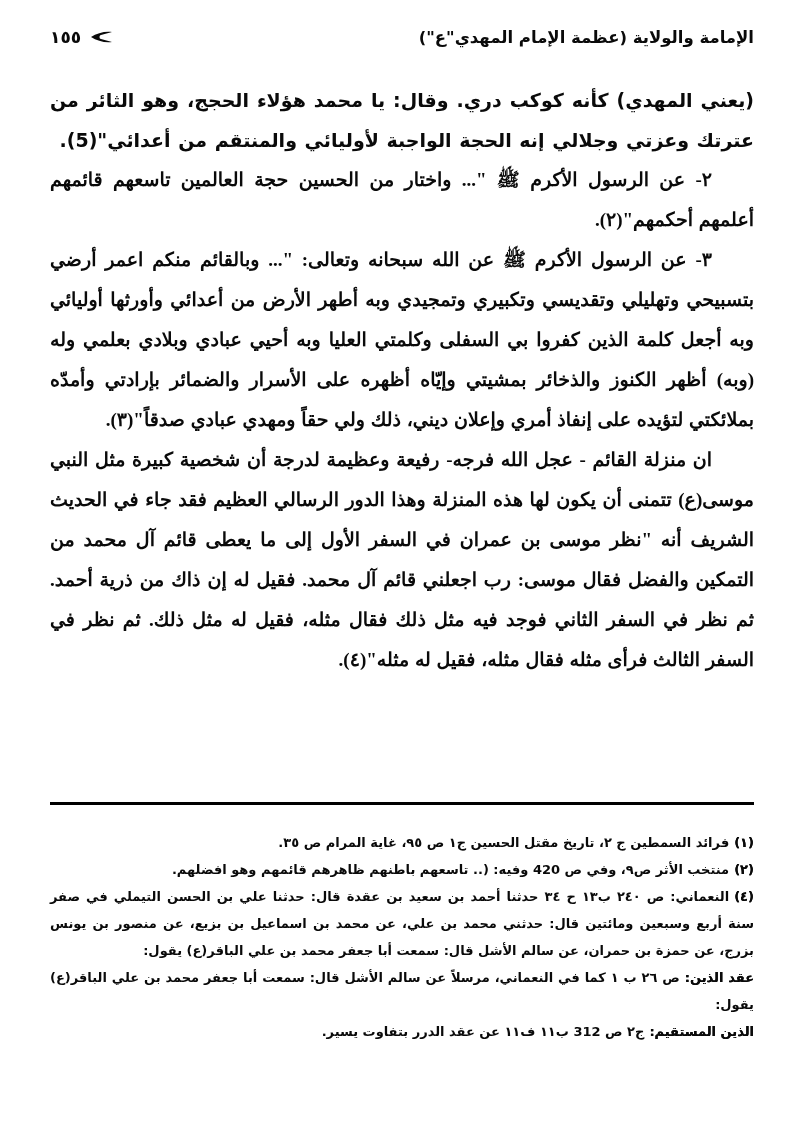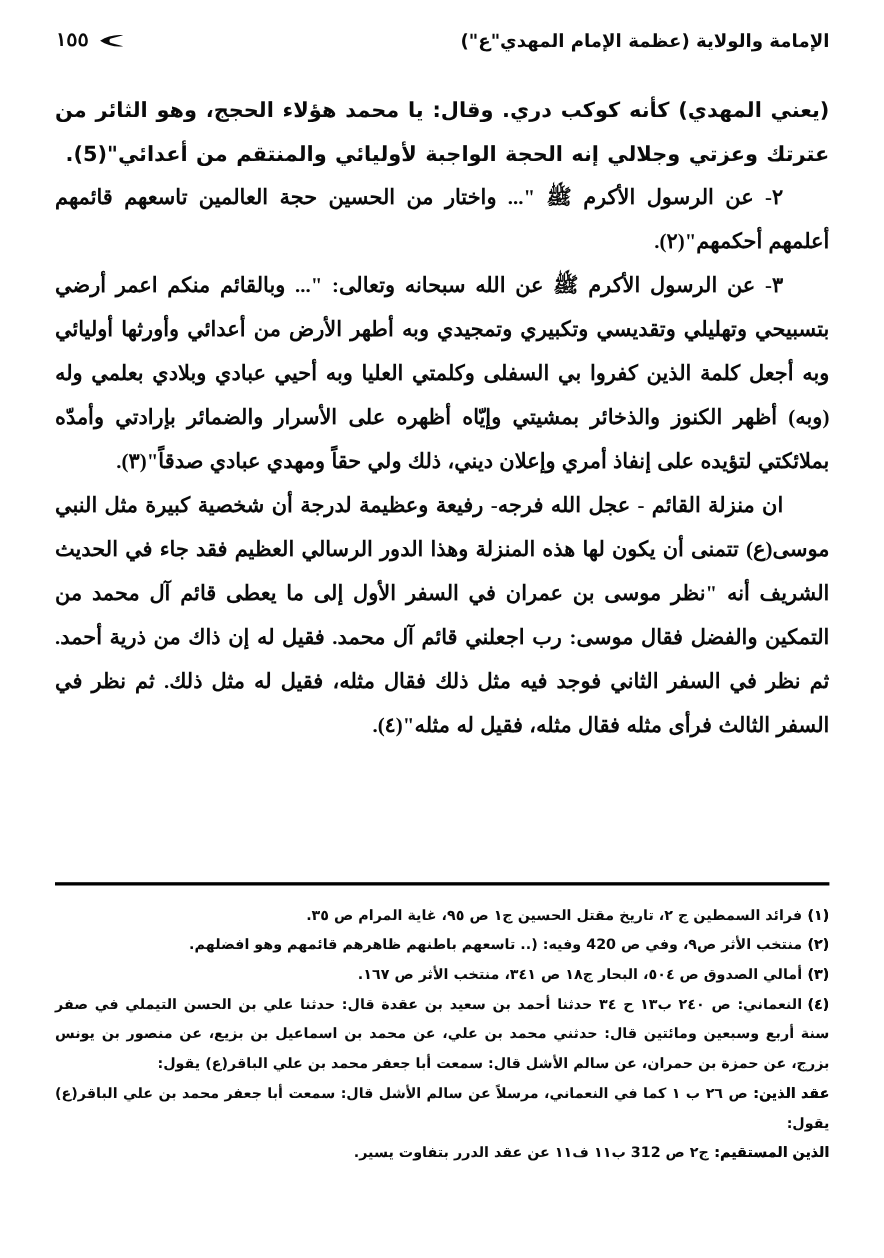--- a/index.html
+++ b/index.html
@@ -37,21 +37,20 @@
     display: flex;
     align-items: center;
     gap: 8px;
   }
   .ornament svg {
     display: block;
   }
   .page-number {
     font-size: 17px;
     font-weight: bold;
-    font-family: Liberation Mono, monospace;
   }
   
   .content {
     margin-top: 28px;
     height: 714px;
     overflow: hidden;
   }
   .par {
     margin: 0;
     font-size: 19px;
@@ -66,21 +65,21 @@
     font-family: Liberation Serif, serif;
   }
   
   .fn-sep {
     border: none;
     border-top: 3px solid #000;
     margin: 8px 0 0 0;
     width: 100%;
   }
   .footnotes {
-    margin-top: 14px;
+    margin-top: 24px;
     font-size: 13px;
     font-weight: bold;
     line-height: 27px;
   }
   .footnote {
     text-align: justify;
     text-justify: inter-word;
   }
   .fn-lead {
     margin-inline-end: 5px;
@@ -114,23 +113,20 @@
   <hr class="fn-sep">
 
   <section class="footnotes">
     <div class="footnote">
       <span class="fn-lead">(١)</span><span class="fn-text">فرائد السمطين ج ٢، تاريخ مقتل الحسين ج١ ص ٩٥، غاية المرام ص ٣٥.</span>
     </div>
     <div class="footnote">
       <span class="fn-lead">(٢)</span><span class="fn-text">منتخب الأثر ص٩، وفي ص 420 وفيه: (.. تاسعهم باطنهم ظاهرهم قائمهم وهو افضلهم.</span>
     </div>
     <div class="footnote">
-      <span class="fn-lead">(٣)</span><span class="fn-text">أمالي الصدوق ص ٥٠٤، البحار ج١٨ ص ٣٤١، منتخب الأثر ص ١٦٧.</span>
-    </div>
-    <div class="footnote">
       <span class="fn-lead">(٤)</span><span class="fn-text">النعماني: ص ٢٤٠ ب١٣ ح ٣٤ حدثنا أحمد بن سعيد بن عقدة قال: حدثنا علي بن الحسن التيملي في صفر سنة أربع وسبعين ومائتين قال: حدثني محمد بن علي، عن محمد بن اسماعيل بن بزيع، عن منصور بن يونس بزرج، عن حمزة بن حمران، عن سالم الأشل قال: سمعت أبا جعفر محمد بن علي الباقر(ع) يقول:</span>
     </div>
     <div class="footnote">
       <span class="fn-lead">عقد الذين:</span><span class="fn-text">ص ٢٦ ب ١ كما في النعماني، مرسلاً عن سالم الأشل قال: سمعت أبا جعفر محمد بن علي الباقر(ع) يقول:</span>
     </div>
     <div class="footnote">
       <span class="fn-lead">الذين المستقيم:</span><span class="fn-text">ج٢ ص 312 ب١١ ف١١ عن عقد الدرر بتفاوت يسير.</span>
     </div>
   </section>
 

